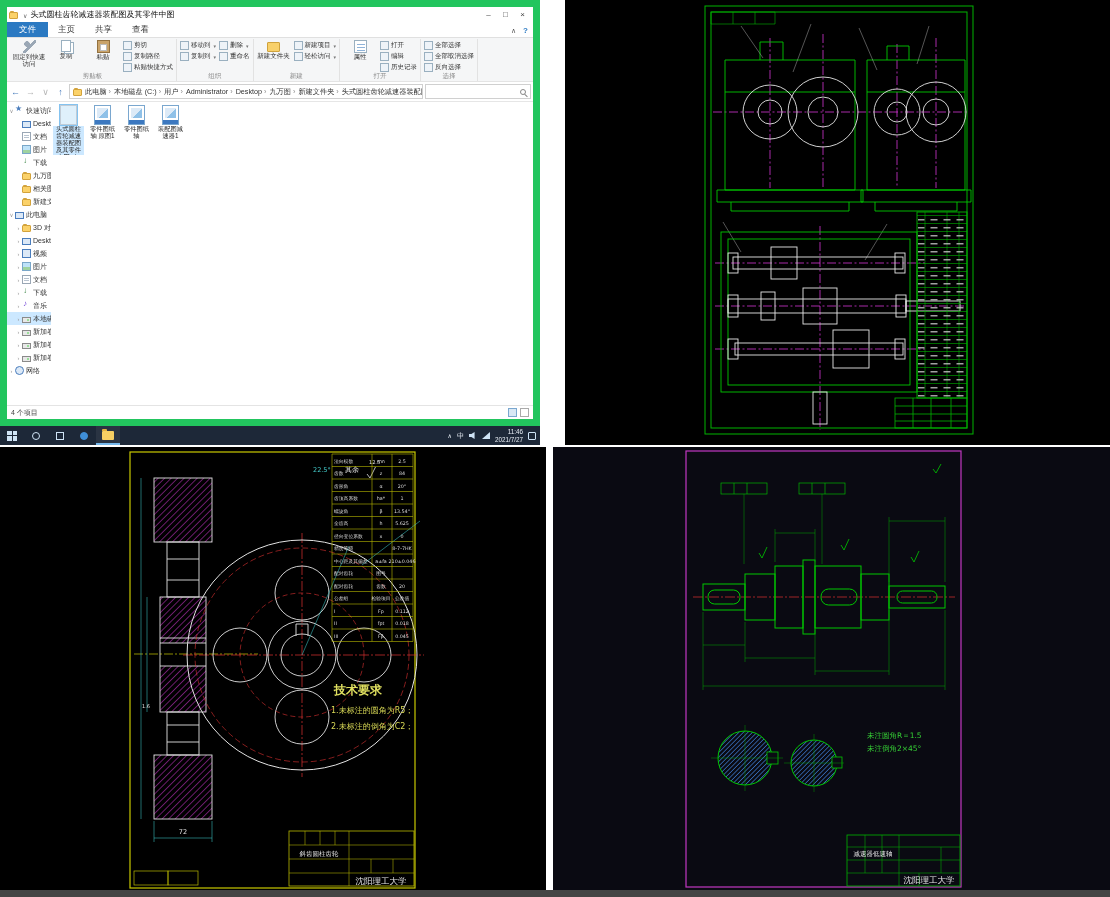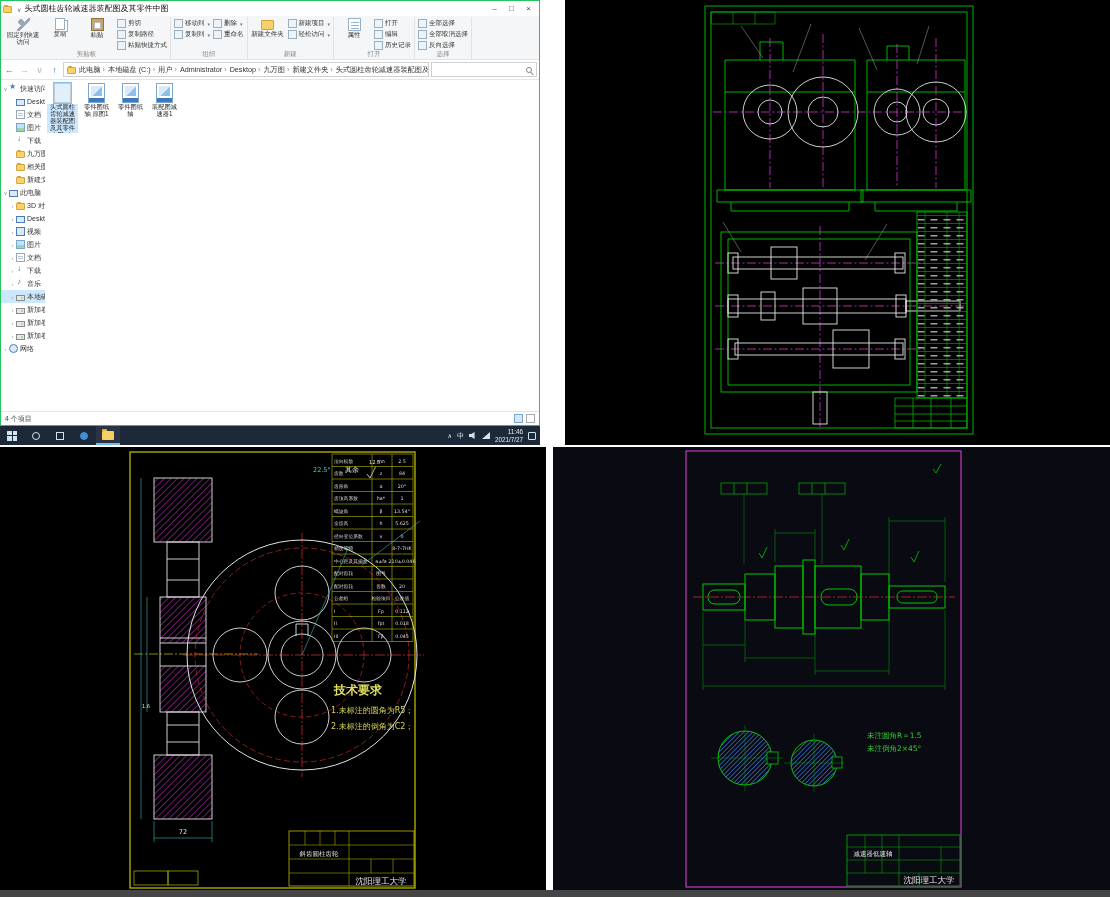--- a/index.html
+++ b/index.html
@@ -1,21 +1,21 @@
 <!DOCTYPE html>
 <html><head>
 <meta charset="utf-8">
 <style>
 *{margin:0;padding:0;box-sizing:border-box}
 html,body{background:#fff}
 body{width:1110px;height:897px;position:relative;overflow:hidden;font-family:"Liberation Sans",sans-serif;color:#222}
 svg text{font-family:"DejaVu Sans",sans-serif}
 
 
-.explorer{position:absolute;left:0;top:0;width:540px;height:426px;background:#fff;border:1px solid #22c55e;display:flex;flex-direction:column;font-size:9px}
+.explorer{position:absolute;left:0;top:0;width:540px;height:426px;background:#fff;border:7px solid #22c55e;display:flex;flex-direction:column;font-size:9px}
 .titlebar{height:15px;display:flex;align-items:center;gap:3px;padding:0 2px;background:#fff}
 .qchev::before{content:"∨";font-size:6px;color:#666}
 .titlebar .wtitle{flex:1;font-size:8px;white-space:nowrap;overflow:hidden;color:#111}
 .winctl{display:flex}
 .winctl span{width:17px;height:13px;display:flex;align-items:center;justify-content:center;font-size:8px;color:#444}
 .tabsrow{height:16px;display:flex;align-items:stretch;background:#fff;border-bottom:1px solid #e0e0e0}
 .tab{font-size:8.5px;padding:2px 10px;color:#444}
 .tab-file{background:#2b79c2;color:#fff;padding:2px 12px}
 .tabsright{margin-left:auto;display:flex;gap:7px;align-items:center;padding-right:5px;color:#555}
 .rcollapse::before{content:"∧";font-size:7px}
@@ -129,20 +129,30 @@
   <div class="titlebar">
     <span class="ic ic-fold"></span>
     <span class="qchev"></span>
     <span class="wtitle">头式圆柱齿轮减速器装配图及其零件中图</span>
     <span class="winctl">
       <span>–</span>
       <span>□</span>
       <span>×</span>
     </span>
   </div>
+  <div class="tabsrow">
+    <span class="tab tab-file">文件</span>
+    <span class="tab">主页</span>
+    <span class="tab">共享</span>
+    <span class="tab">查看</span>
+    <span class="tabsright">
+      <span class="rcollapse"></span>
+      <span class="rhelp"></span>
+    </span>
+  </div>
   <div class="ribbon">
     <div class="rgroup">
       <div class="rgroup-body">
         <div class="bigbtn">
             <span class="ri ri-pin"></span>
             <span>固定到快速访问</span>
           </div>
         <div class="bigbtn">
             <span class="ri ri-copy"></span>
             <span>复制</span>

